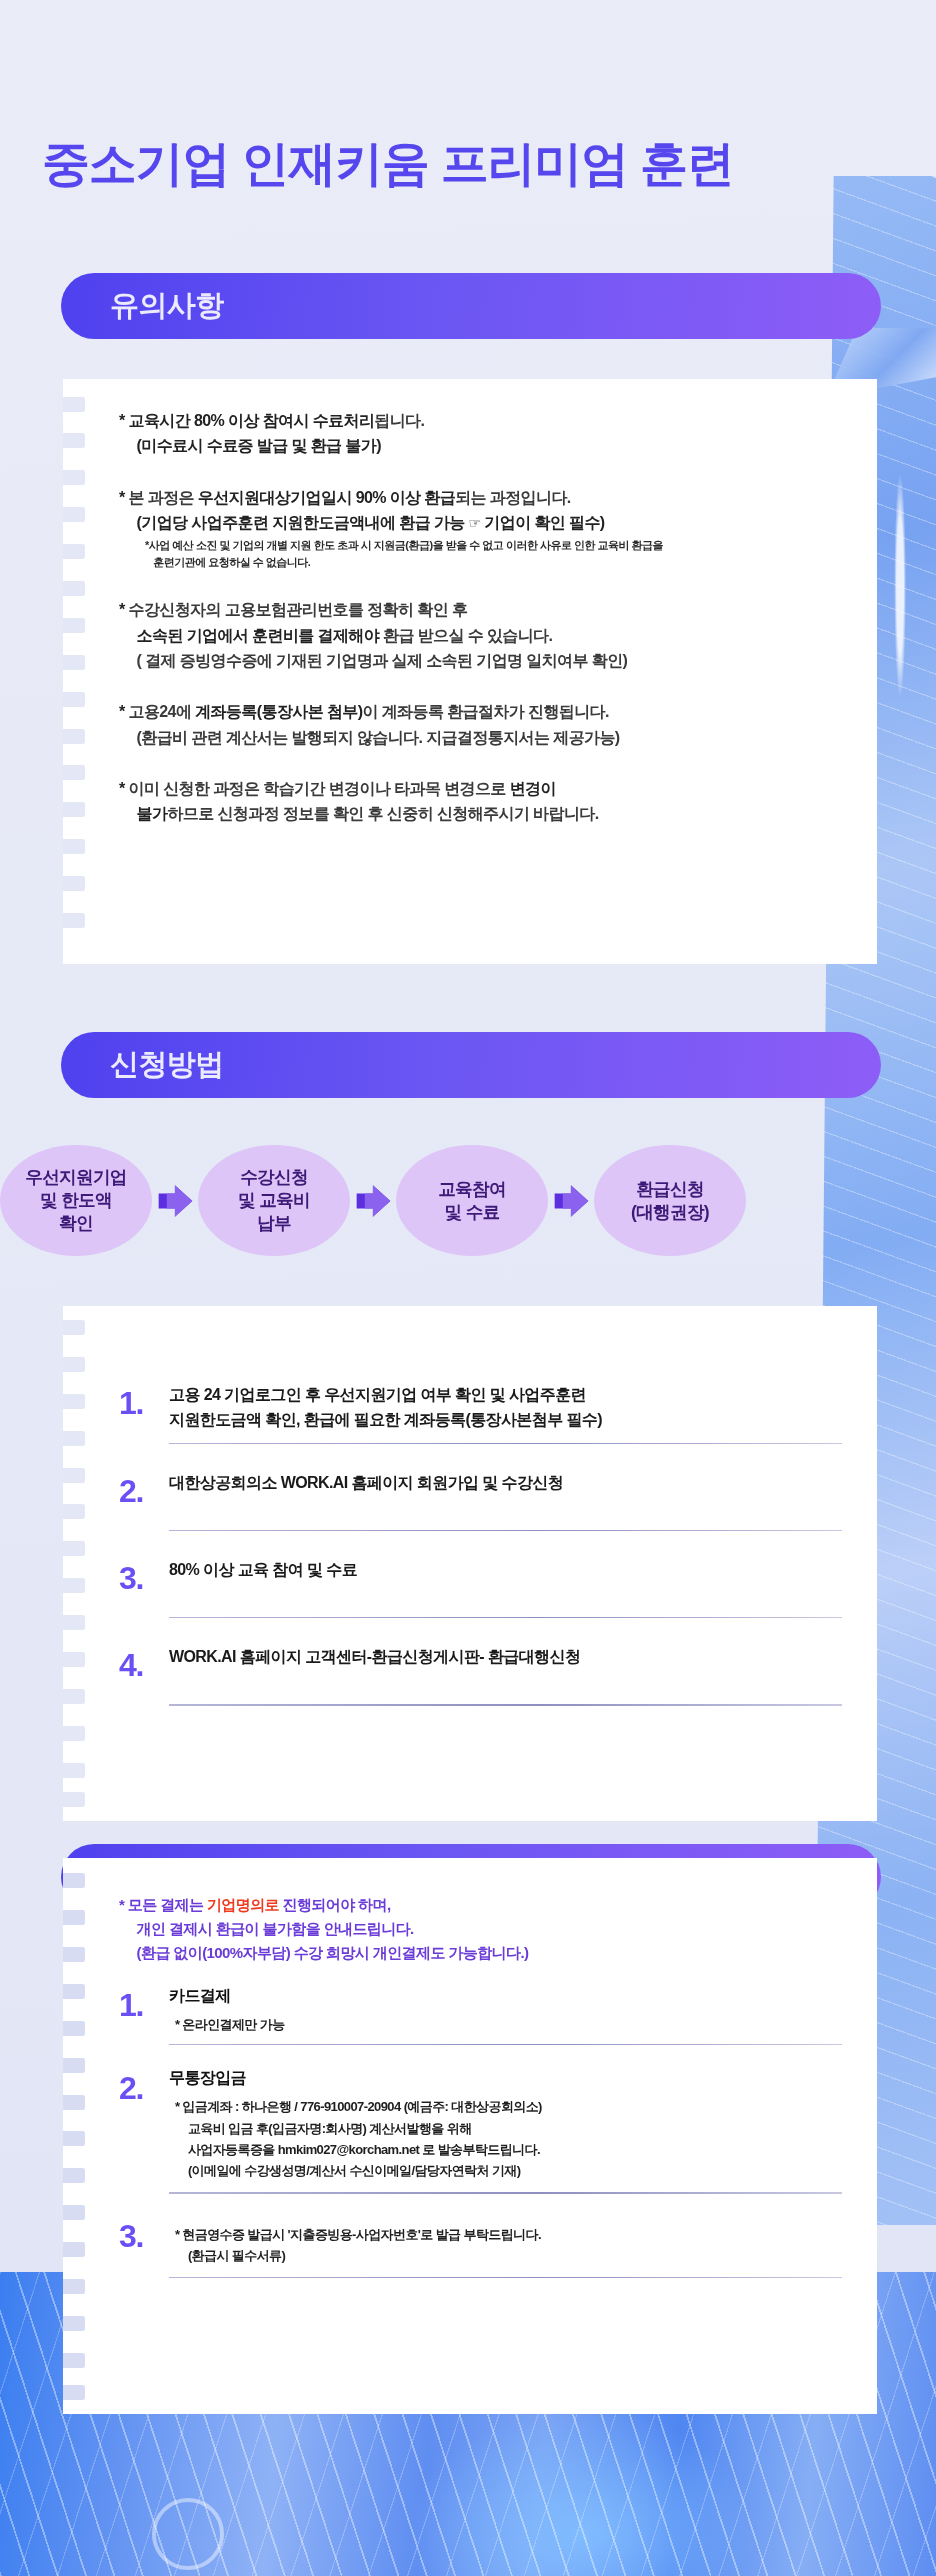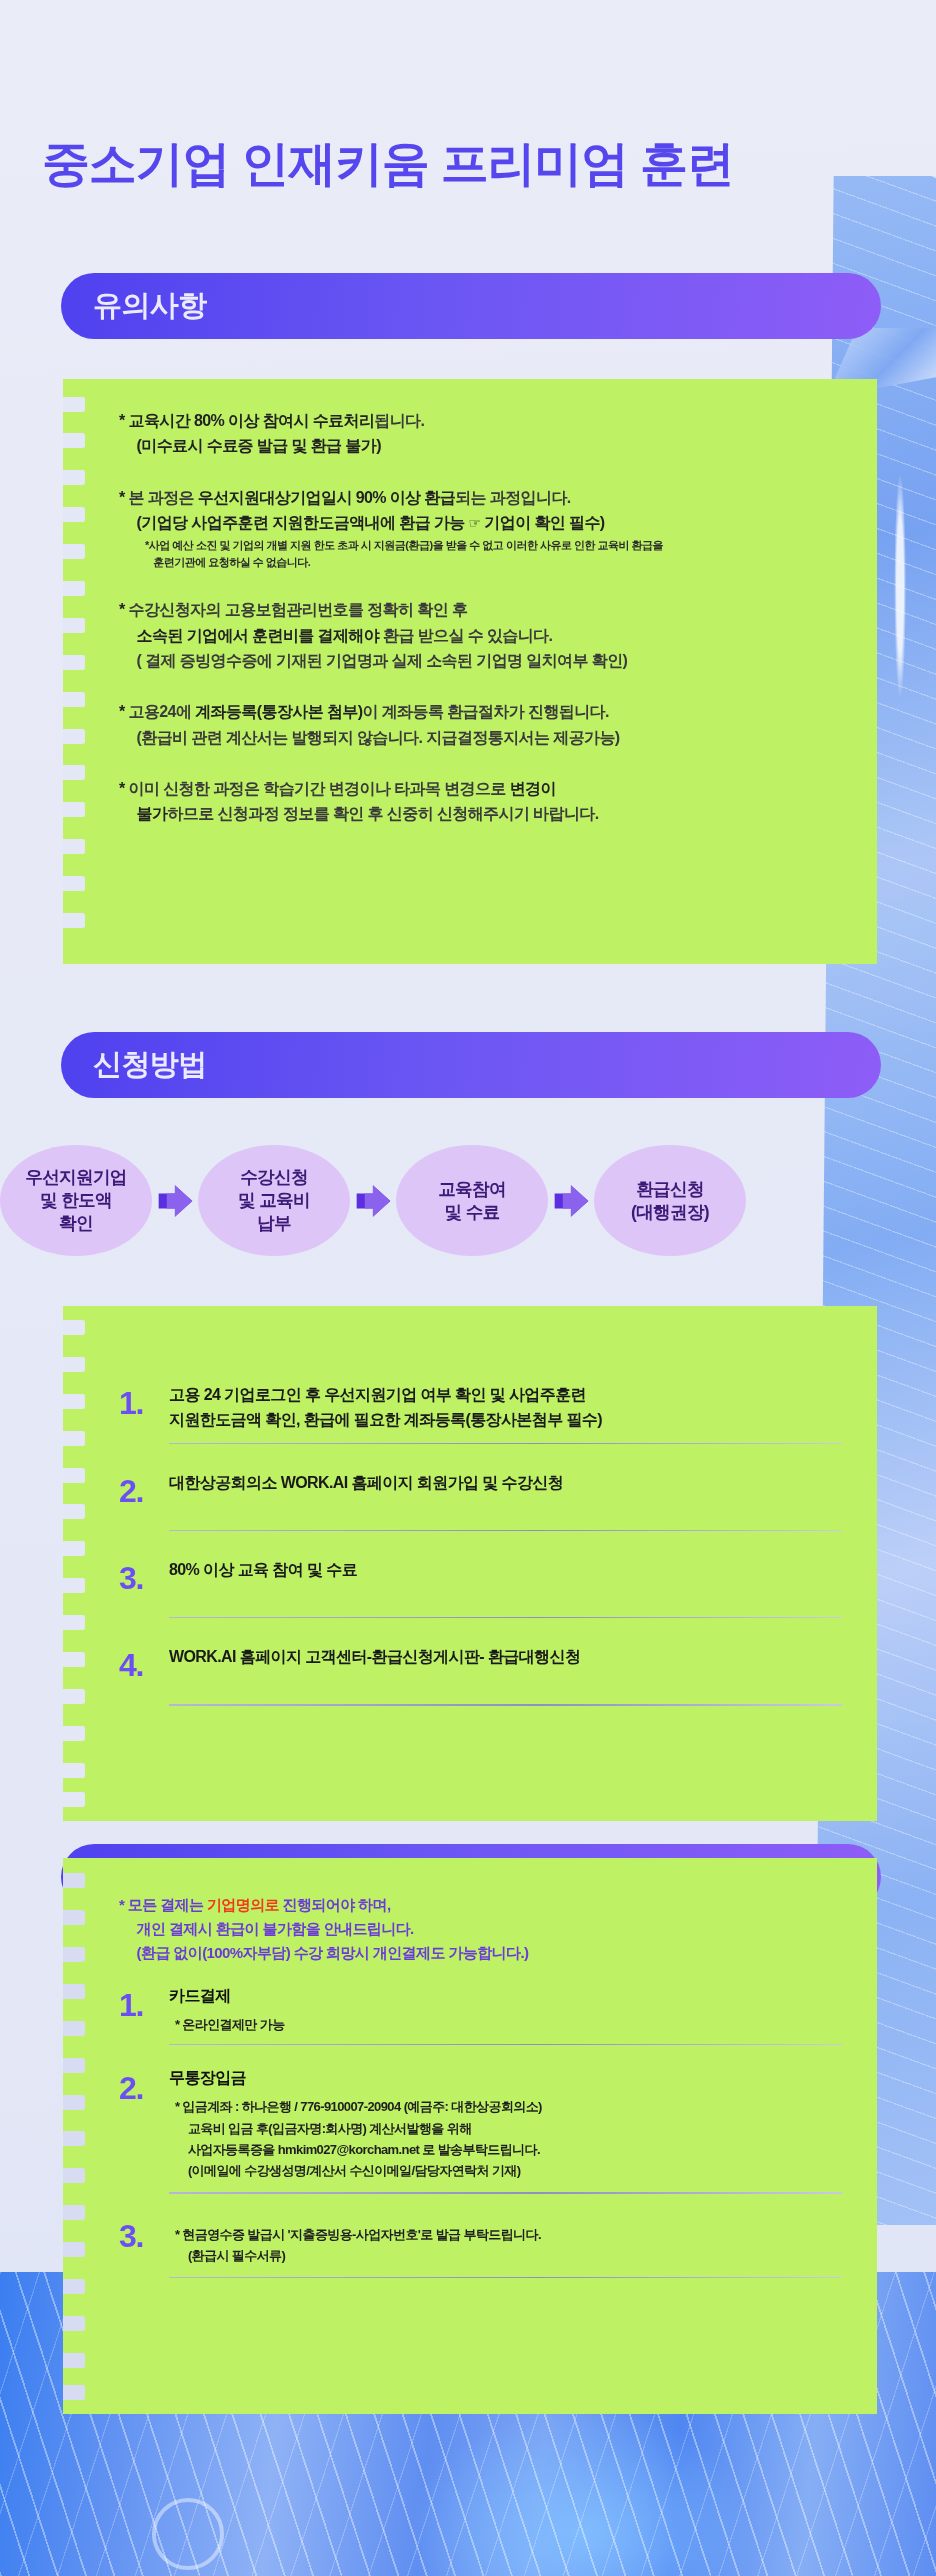--- a/index.html
+++ b/index.html
@@ -65,27 +65,27 @@
   }
 
   
   .section-pill {
     position:absolute; left:61px; width:820px; height:66px;
     border-radius:33px;
     background:linear-gradient(95deg,#4f41ef 0%,#6a56f3 45%,#8e5df7 100%);
     display:flex; align-items:center;
   }
   .section-pill > span {
-    margin-left:32px; color:#eceaff; font-size:29px; font-weight:800; letter-spacing:-0.6px;
+    margin-left:49px; color:#eceaff; font-size:29px; font-weight:800; letter-spacing:-0.6px;
   }
 
   
   .card {
     position:absolute; left:63px; width:814px;
-    background:#bef264;
+    background:#ffffff;
   }
   .card .notch-col{
     position:absolute; left:0; top:0; width:22px; height:100%;
   }
   .card .notch{
     position:absolute; left:0; width:22px; height:15px;
     background:#e4e7f5;
     border-radius:0 2.3px 2.3px 0;
   }
   .card .notch.blue{ background:#d7dcf3; }

